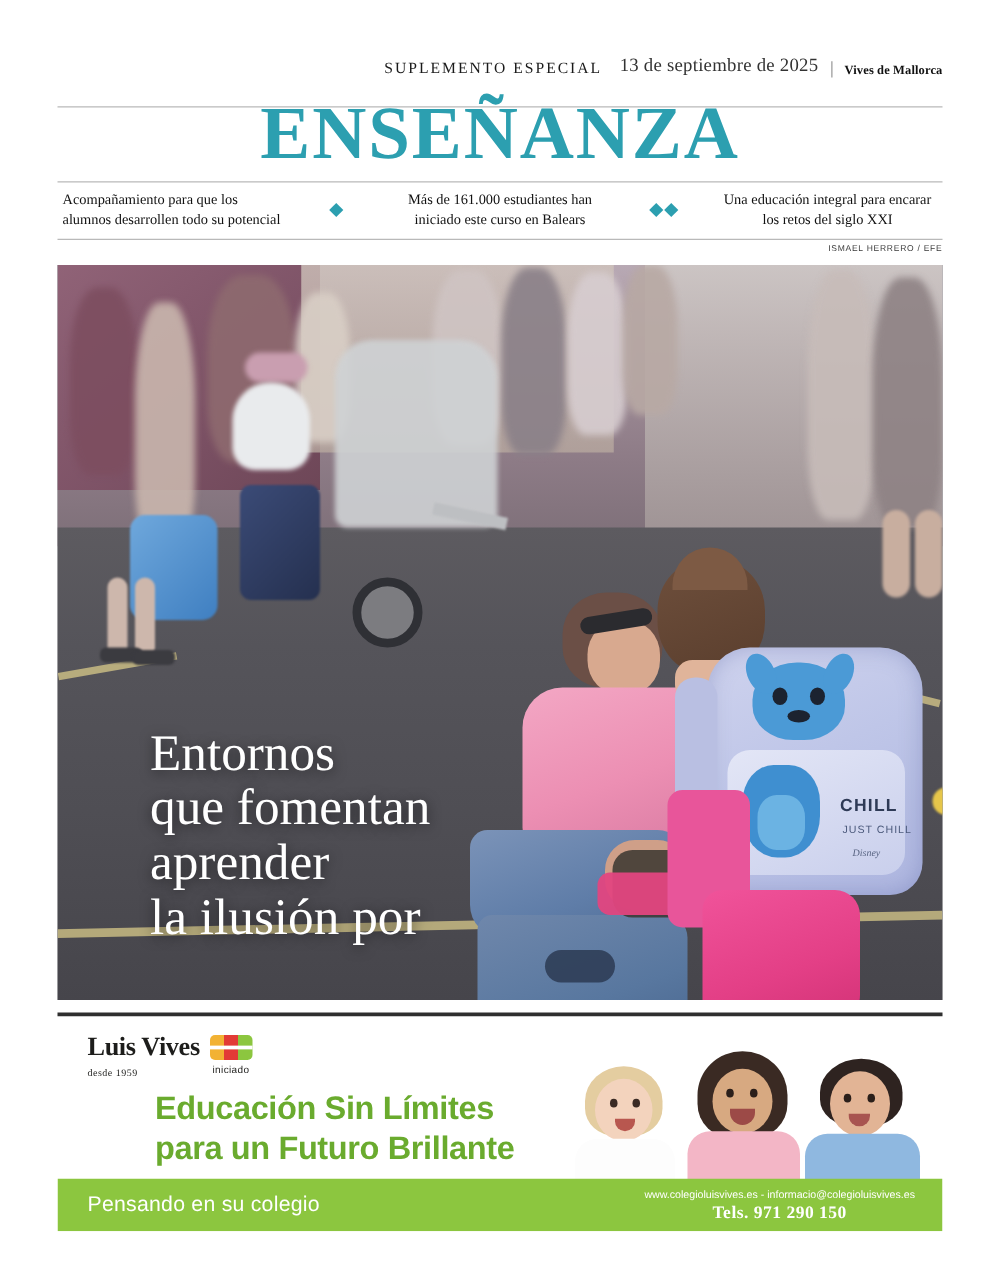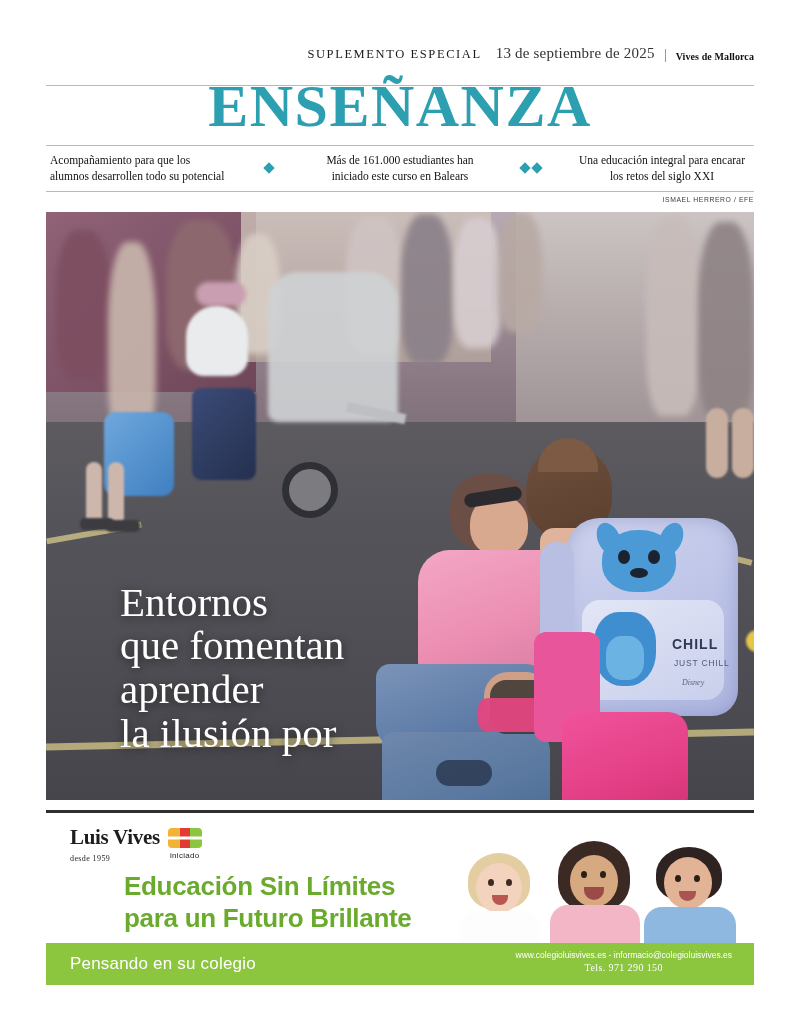--- a/index.html
+++ b/index.html
@@ -322,22 +322,22 @@
     right: 22px;
     top: 6px;
     text-align: center;
     color: #ffffff;
     font-family: "Liberation Sans", sans-serif;
     font-size: 8.5px;
     line-height: 1.45;
   }
   .ad-phone {
     font-family: "Liberation Serif", serif;
-    font-weight: 400;
-    font-size: 10px;
+    font-weight: 700;
+    font-size: 14px;
     letter-spacing: .4px;
   }
 
   
   .kid { position: absolute; }
   .kid-head { position: absolute; border-radius: 50%; }
   .kid-body { position: absolute; border-radius: 18px 18px 6px 6px; }
   .kid-hair { position: absolute; border-radius: 50% 50% 40% 40%; }
 </style>
 </head>

